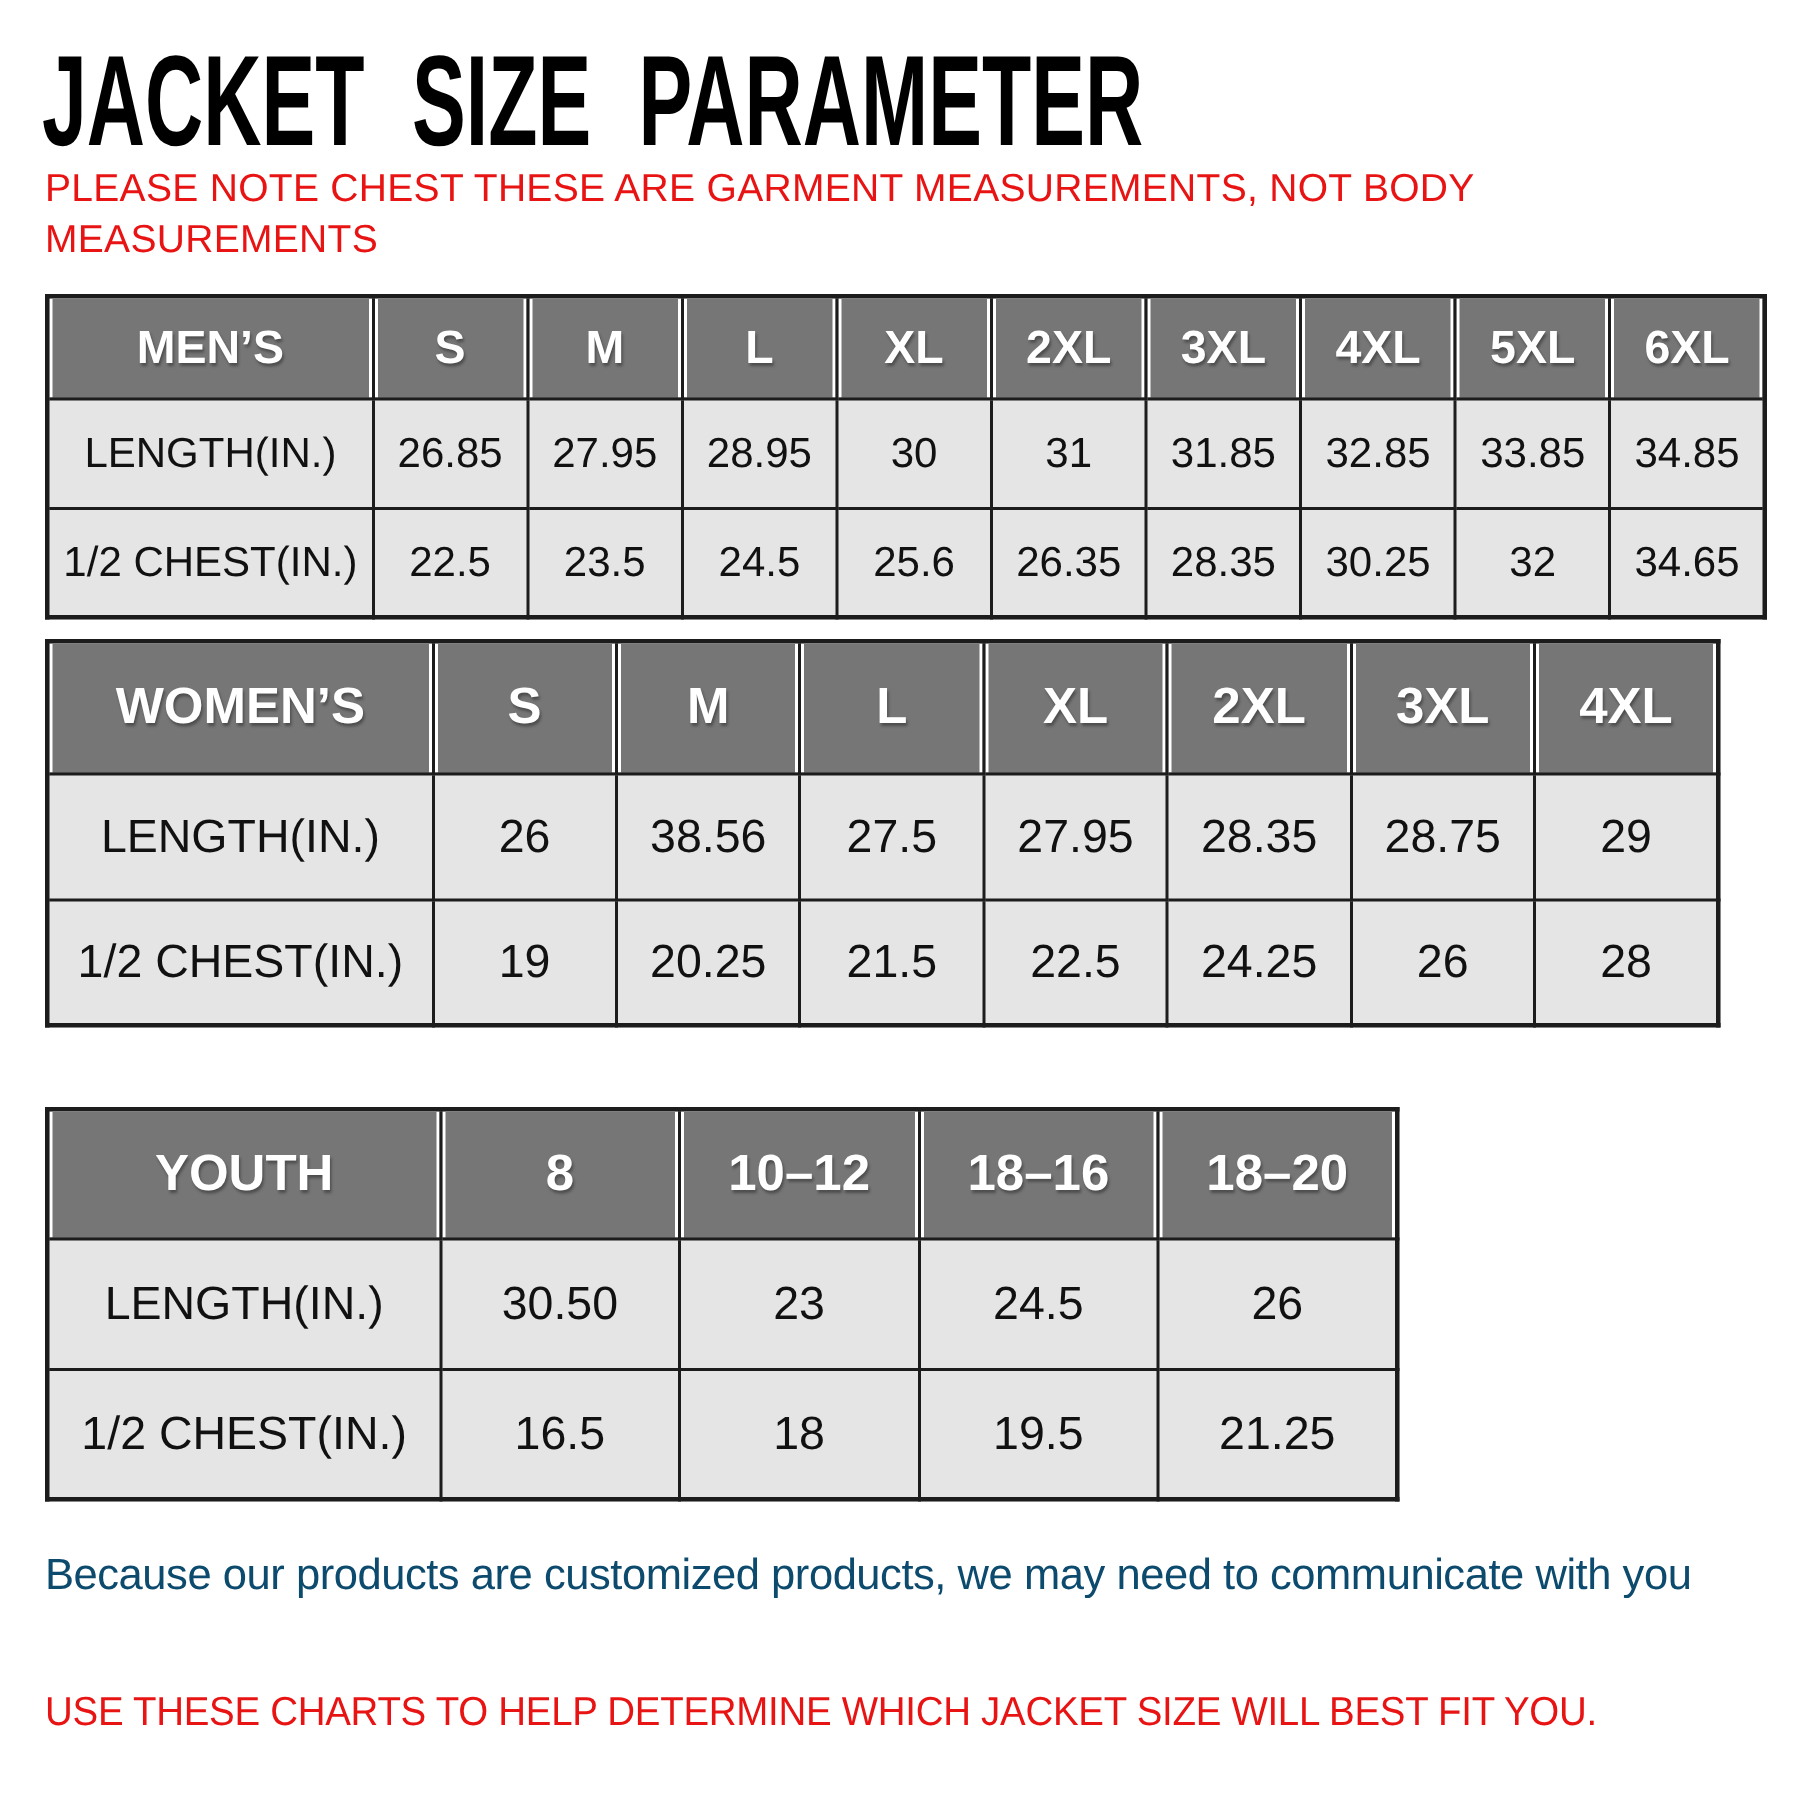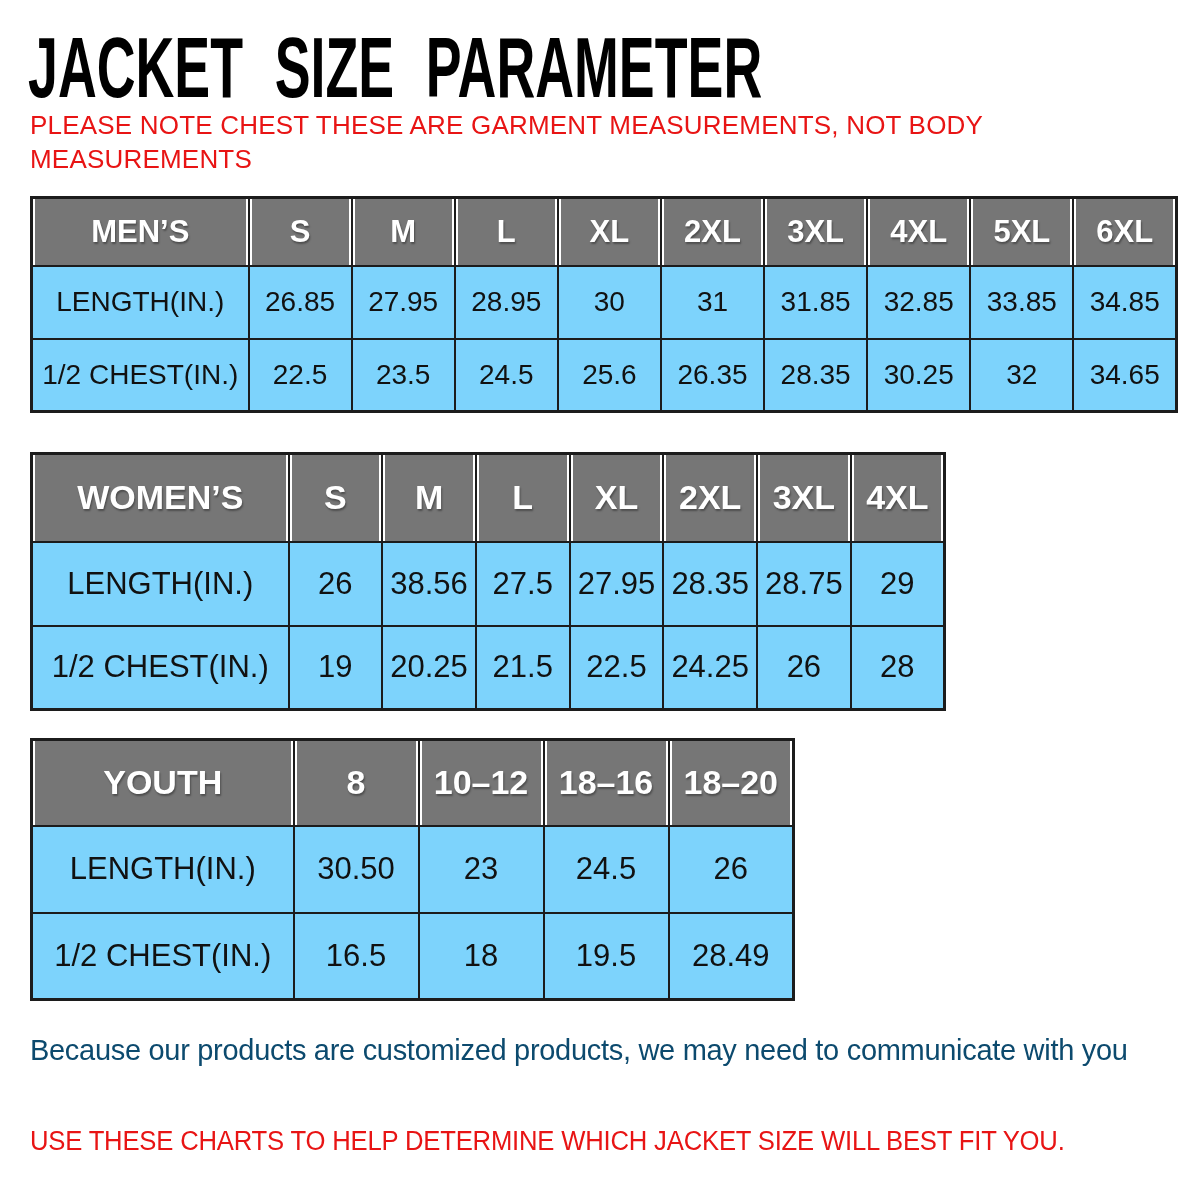--- a/index.html
+++ b/index.html
@@ -15,47 +15,47 @@
     transform:scaleX(0.64) scaleY(1.02);transform-origin:0 0;
   }
   .note{
     position:absolute;left:30px;top:108px;width:980px;
     font-size:26px;line-height:34px;font-weight:500;
     color:#e81414;letter-spacing:0.2px;
   }
   
   table.size{
     position:absolute;border-collapse:collapse;table-layout:fixed;
-    border:3px solid #1c1c1c;background:#7dd3fc;
+    border:3px solid #1c1c1c;background:#e5e5e5;
   }
   table.size th,table.size td{
     border:2px solid #1c1c1c;text-align:center;vertical-align:middle;
     padding:0;overflow:hidden;white-space:nowrap;
   }
   table.size thead th{
     background:#767676;color:#ffffff;font-weight:700;
     text-shadow:1px 2px 2px rgba(0,0,0,0.35);
     box-shadow:inset 2px 0 0 #ffffff,inset -2px 0 0 #ffffff;
   }
   table.size td{color:#111;}
   td.lbl{font-weight:500;}
   
   .t-men{left:30px;top:196px;width:1148px;}
   .t-men thead tr{height:68px;}
   .t-men tbody tr{height:73px;}
   .t-men thead th{font-size:31px;}
   .t-men td{font-size:28px;}
   
-  .t-women{left:30px;top:452px;width:916px;}
+  .t-women{left:30px;top:426px;width:1117px;}
   .t-women thead tr{height:88px;}
   .t-women tbody tr{height:84px;}
   .t-women thead th{font-size:34px;}
   .t-women td{font-size:31px;}
   
-  .t-youth{left:30px;top:738px;width:765px;}
+  .t-youth{left:30px;top:738px;width:903px;}
   .t-youth thead tr{height:86px;}
   .t-youth tbody tr{height:87px;}
   .t-youth thead th{font-size:34px;}
   .t-youth td{font-size:31px;}
   
   .footer-note{
     position:absolute;left:30px;top:1026px;color:#0c4a6e;
     font-size:29px;line-height:48px;letter-spacing:-0.3px;
   }
   .footer-note span{display:block;white-space:nowrap;}
@@ -199,21 +199,21 @@
         <td>30.50</td>
         <td>23</td>
         <td>24.5</td>
         <td>26</td>
       </tr>
       <tr>
         <td class="lbl">1/2 CHEST(IN.)</td>
         <td>16.5</td>
         <td>18</td>
         <td>19.5</td>
-        <td>28.49</td>
+        <td>21.25</td>
       </tr>
     </tbody>
   </table>
 
   <div class="footer-note">
     <span>Because our products are customized products, we may need to communicate with you</span>
   </div>
 
   <div class="footer-cta">USE THESE CHARTS TO HELP DETERMINE WHICH JACKET SIZE WILL BEST FIT YOU.</div>
 

